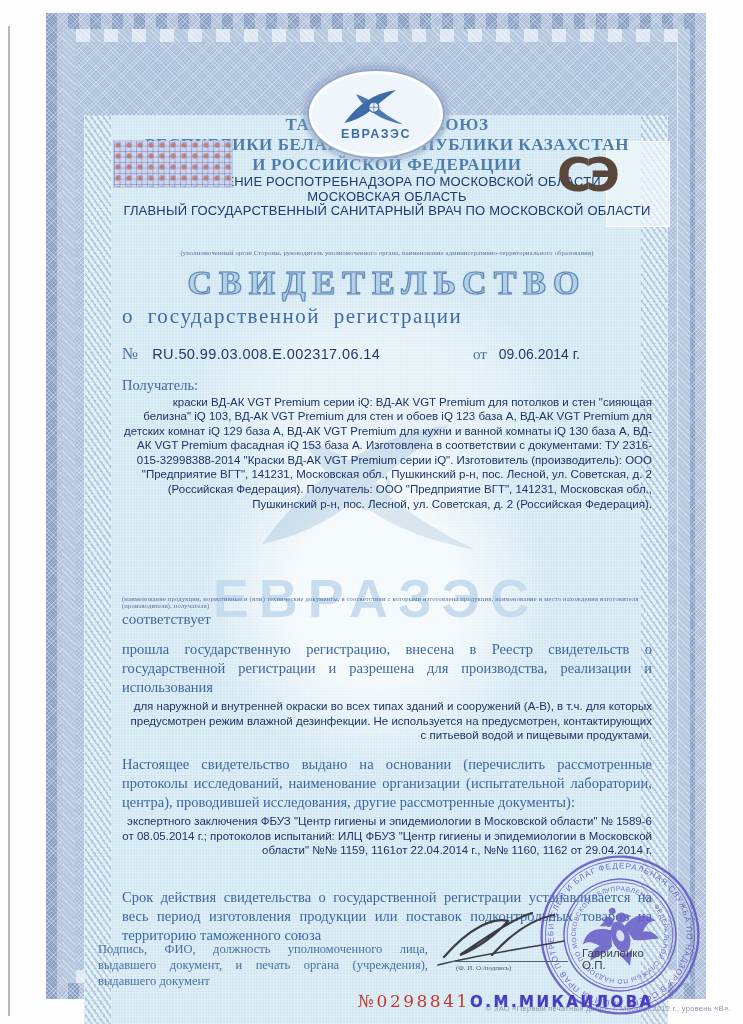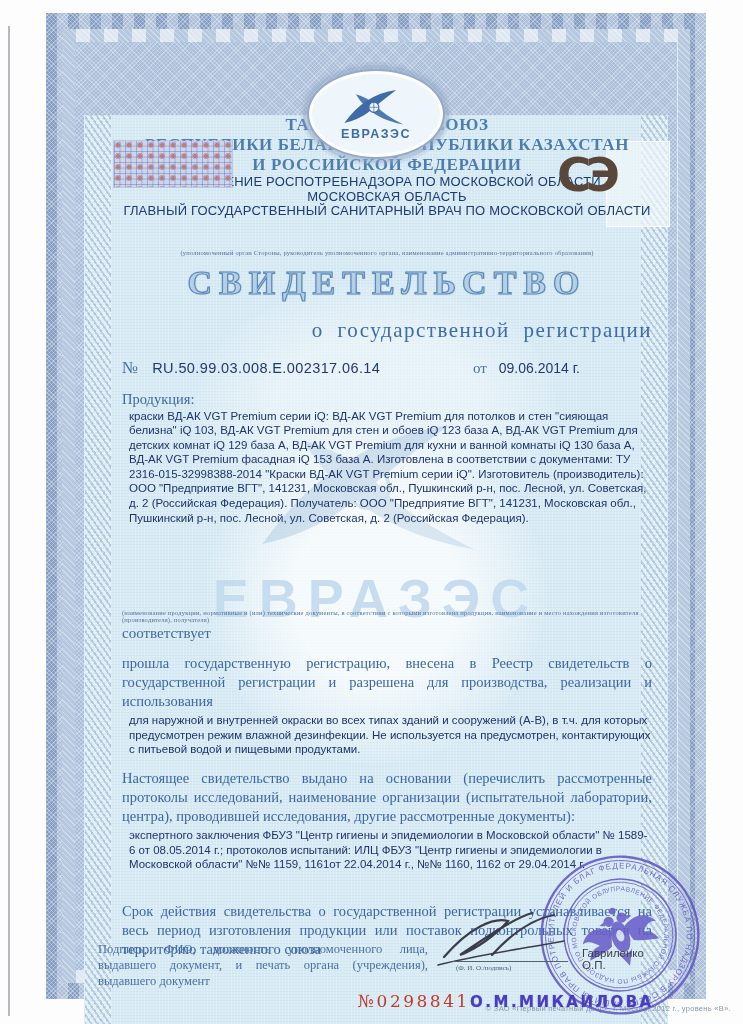--- a/index.html
+++ b/index.html
@@ -64,28 +64,28 @@
   
   .content{position:relative;z-index:2;padding:0 16px 0 38px;}
   .hdr{ text-align:center;margin-top:64px;}
   .hdr .u{font:bold 17px "Liberation Serif",serif;color:#4d7dad;letter-spacing:.6px;line-height:20px;}
   .hdr .a{font:13px "Liberation Sans",sans-serif;color:#1c3a74;line-height:14.5px;letter-spacing:.2px;}
   .hdr .a:first-of-type{margin-top:9px;}
   .cap{font:6.5px "Liberation Serif",serif;color:#54719f;text-align:center;letter-spacing:.2px;}
   .hdr-cap{margin-top:30px;}
   .title{margin-top:8px;text-align:center;font:bold 34px "Liberation Serif",serif;letter-spacing:7px;
       color:#b3d0e6;-webkit-text-stroke:1.2px #5e88b8;text-shadow:0 0 2px rgba(94,136,184,.45);}
-  .subtitle{text-align:right;font:21px "Liberation Serif",serif;color:#3e6ba6;letter-spacing:1.5px;word-spacing:7px;margin-top:16px;}
+  .subtitle{text-align:left;font:21px "Liberation Serif",serif;color:#3e6ba6;letter-spacing:1.5px;word-spacing:7px;margin-top:2px;}
   .numrow{display:flex;align-items:baseline;margin-top:15px;color:#223a6b;}
   .numrow .sign{font:17px "Liberation Serif",serif;color:#4a6fa5;}
   .numrow .num{font:14.5px "Liberation Sans",sans-serif;margin-left:14px;letter-spacing:.4px;}
   .numrow .ot{font:15px "Liberation Serif",serif;color:#4a6fa5;margin-left:auto;}
   .numrow .date{font:14px "Liberation Sans",sans-serif;margin-left:12px;margin-right:72px;}
   .lead{font:14.5px "Liberation Serif",serif;color:#3b66a2;text-align:justify;line-height:19px;}
-  .sans-body{font:11.5px "Liberation Sans",sans-serif;color:#1d3468;line-height:14.6px;text-align:left;margin-left:7px;}
+  .sans-body{font:11.5px "Liberation Sans",sans-serif;color:#1d3468;line-height:14.6px;text-align:right;}
   .prod-label{font:14.5px "Liberation Serif",serif;color:#3f68a2;margin-top:13px;}
   .prod-text{margin-top:1px;}
   .prod-cap{margin-top:84px;text-align:left;}
   .sootv{font:15px "Liberation Serif",serif;color:#41699f;margin-top:2px;}
   .m-t2{margin-top:2px;} .m-t12{margin-top:12px;}
 
   
   .sig-cap{position:absolute;left:14px;top:826px;width:330px;z-index:3;
       font:12.5px "Liberation Serif",serif;color:#4a6fa5;line-height:16px;text-align:justify;}
   .stamp{position:absolute;left:438px;top:722px;width:196px;height:196px;z-index:5;opacity:.88;
@@ -143,21 +143,21 @@
               <div class="title">СВИДЕТЕЛЬСТВО</div>
               <div class="subtitle">о государственной регистрации</div>
 
               <div class="numrow">
                 <span class="sign">№</span>
                 <span class="num">RU.50.99.03.008.Е.002317.06.14</span>
                 <span class="ot">от</span>
                 <span class="date">09.06.2014 г.</span>
               </div>
 
-              <div class="prod-label">Продукция:</div>
+              <div class="prod-label">Получатель:</div>
               <div class="sans-body prod-text">краски ВД-АК VGT Premium серии iQ: ВД-АК VGT Premium для потолков и стен "сияющая белизна" iQ 103, ВД-АК VGT Premium для стен и обоев iQ 123 база А, ВД-АК VGT Premium для детских комнат iQ 129 база А, ВД-АК VGT Premium для кухни и ванной комнаты iQ 130 база А, ВД-АК VGT Premium фасадная iQ 153 база А. Изготовлена в соответствии с документами: ТУ 2316-015-32998388-2014 "Краски ВД-АК VGT Premium серии iQ". Изготовитель (производитель): ООО "Предприятие ВГТ", 141231, Московская обл., Пушкинский р-н, пос. Лесной, ул. Советская, д. 2 (Российская Федерация).  Получатель: ООО "Предприятие ВГТ", 141231, Московская обл., Пушкинский р-н, пос. Лесной, ул. Советская, д. 2 (Российская Федерация).</div>
 
               <div class="cap prod-cap">(наименование продукции, нормативные и (или) технические документы, в соответствии с которыми изготовлена продукция, наименование и место нахождения изготовителя (производителя), получателя)</div>
 
               <div class="sootv">соответствует</div>
 
               <div class="lead m-t12">прошла государственную регистрацию, внесена в Реестр свидетельств о государственной регистрации и разрешена для производства, реализации и использования</div>
               <div class="sans-body m-t2">для наружной и внутренней окраски во всех типах зданий и сооружений (А-В), в т.ч. для которых предусмотрен режим влажной дезинфекции. Не используется на предусмотрен, контактирующих с питьевой водой и пищевыми продуктами.</div>
 
               <div class="lead m-t12">Настоящее свидетельство выдано на основании (перечислить рассмотренные протоколы исследований, наименование организации (испытательной лаборатории, центра), проводившей исследования, другие рассмотренные документы):</div>

